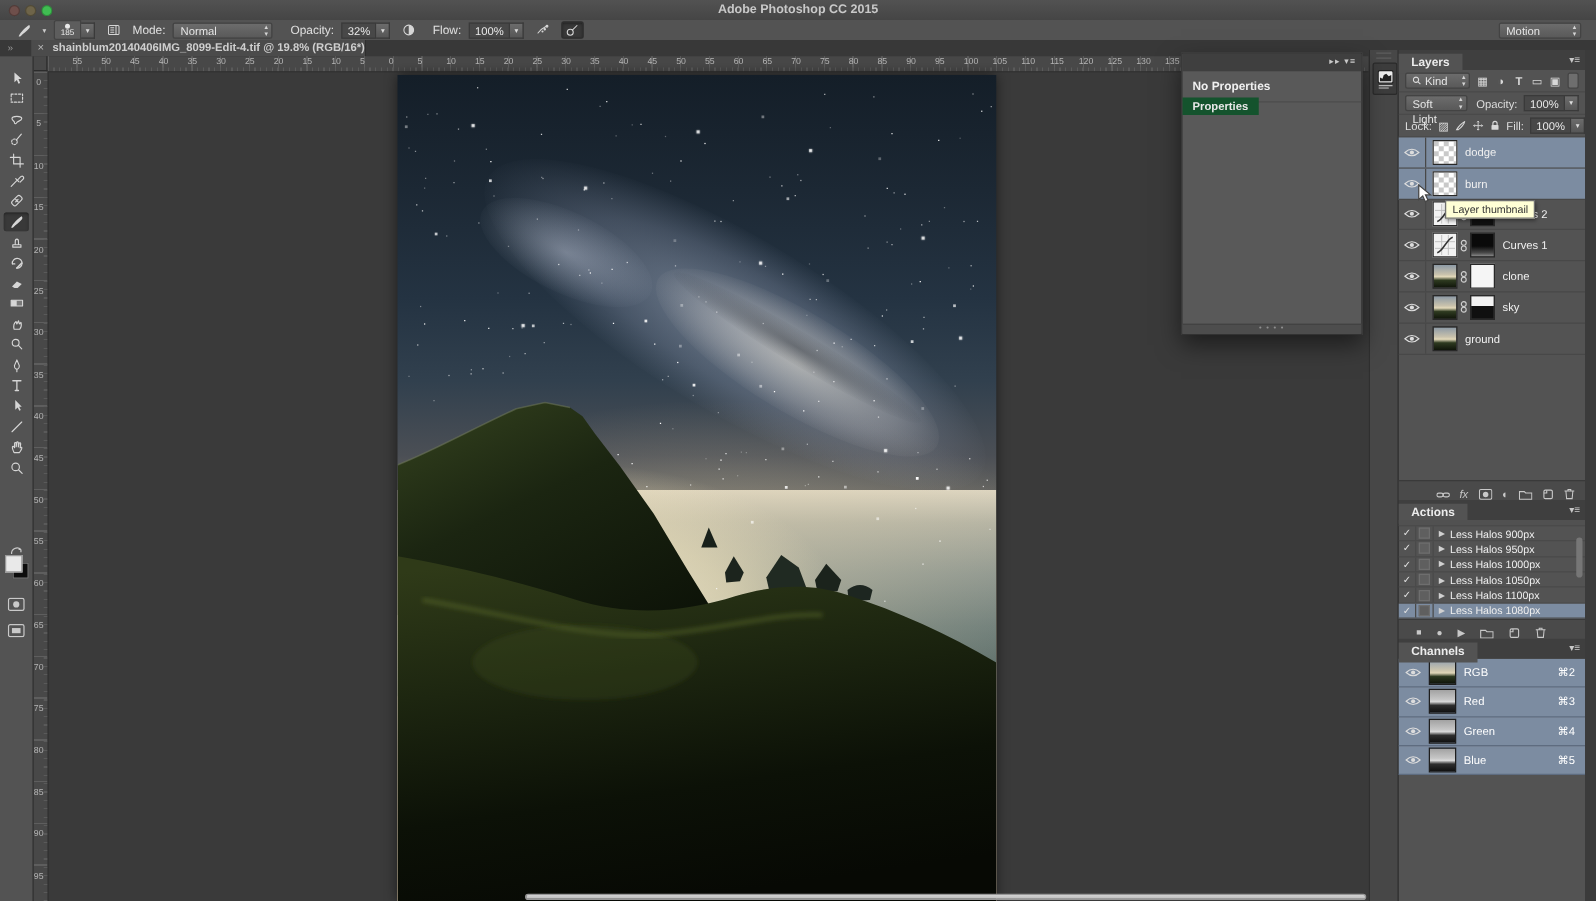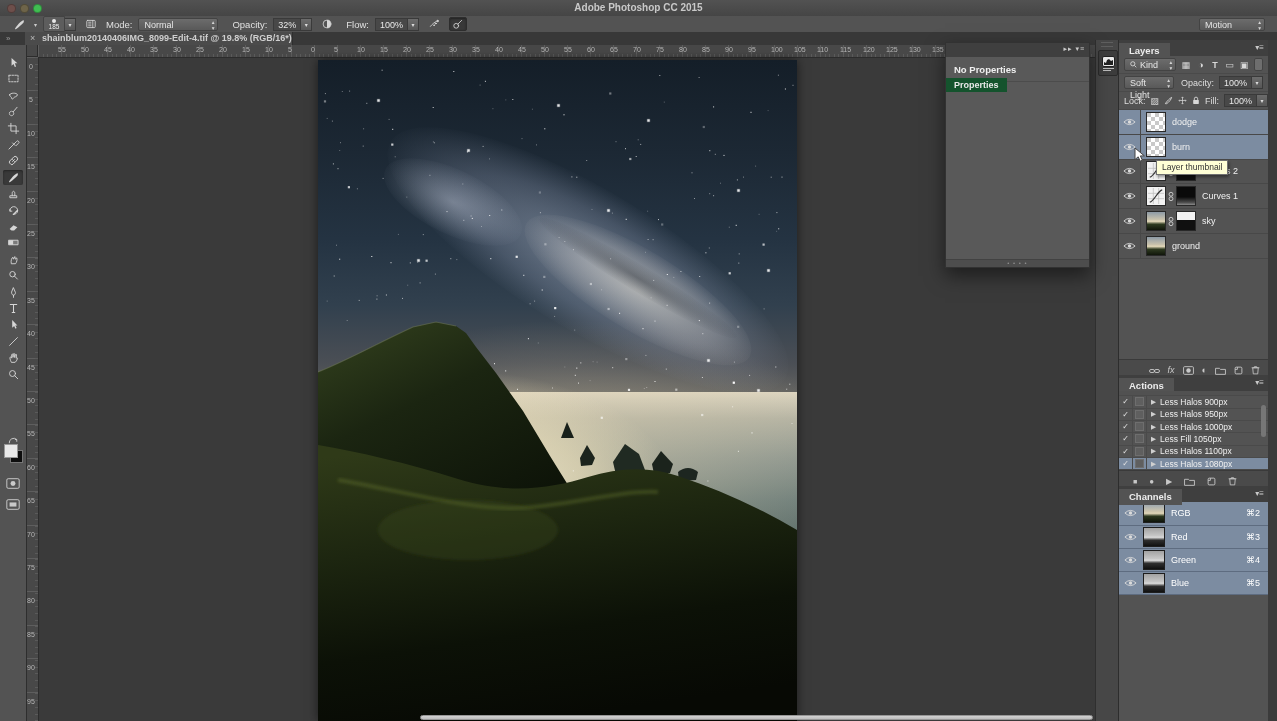--- a/index.html
+++ b/index.html
@@ -629,20 +629,37 @@
               <circle cx="8" cy="5" r="2.1" fill="#dcdcdc"></circle>
             </svg>
           </span>
           <span class="thumb photothumb"></span>
           <span class="linkicon">
             <svg width="6" height="11" viewBox="0 0 8 14" fill="none" stroke="#cfcfcf" stroke-width="1.2">
               <circle cx="4" cy="4" r="2.6"></circle>
               <circle cx="4" cy="10" r="2.6"></circle>
             </svg>
           </span>
+          <span class="thumb maskwhite" style="margin-left:2px"></span>
+          <span class="lname">clone</span>
+        </div>
+        <div class="layerrow">
+          <span class="eyecell">
+            <svg width="13" height="8" viewBox="0 0 16 10">
+              <path d="M1 5 Q8 -1.5 15 5 Q8 11.5 1 5 Z" fill="none" stroke="#dcdcdc" stroke-width="1.1"></path>
+              <circle cx="8" cy="5" r="2.1" fill="#dcdcdc"></circle>
+            </svg>
+          </span>
+          <span class="thumb photothumb"></span>
+          <span class="linkicon">
+            <svg width="6" height="11" viewBox="0 0 8 14" fill="none" stroke="#cfcfcf" stroke-width="1.2">
+              <circle cx="4" cy="4" r="2.6"></circle>
+              <circle cx="4" cy="10" r="2.6"></circle>
+            </svg>
+          </span>
           <span class="thumb maskhalf" style="margin-left:2px"></span>
           <span class="lname">sky</span>
         </div>
         <div class="layerrow">
           <span class="eyecell">
             <svg width="13" height="8" viewBox="0 0 16 10">
               <path d="M1 5 Q8 -1.5 15 5 Q8 11.5 1 5 Z" fill="none" stroke="#dcdcdc" stroke-width="1.1"></path>
               <circle cx="8" cy="5" r="2.1" fill="#dcdcdc"></circle>
             </svg>
           </span>
@@ -715,21 +732,21 @@
           </span>
           <span class="tri">▶</span>
           <span class="actlab">Less Halos 1000px</span>
         </div>
         <div class="actrow">
           <span class="ckcell">✓</span>
           <span class="boxcell">
             <b></b>
           </span>
           <span class="tri">▶</span>
-          <span class="actlab">Less Fill 1050px</span>
+          <span class="actlab">Less Halos 1050px</span>
         </div>
         <div class="actrow">
           <span class="ckcell">✓</span>
           <span class="boxcell">
             <b></b>
           </span>
           <span class="tri">▶</span>
           <span class="actlab">Less Halos 1100px</span>
         </div>
         <div class="actrow sel">

